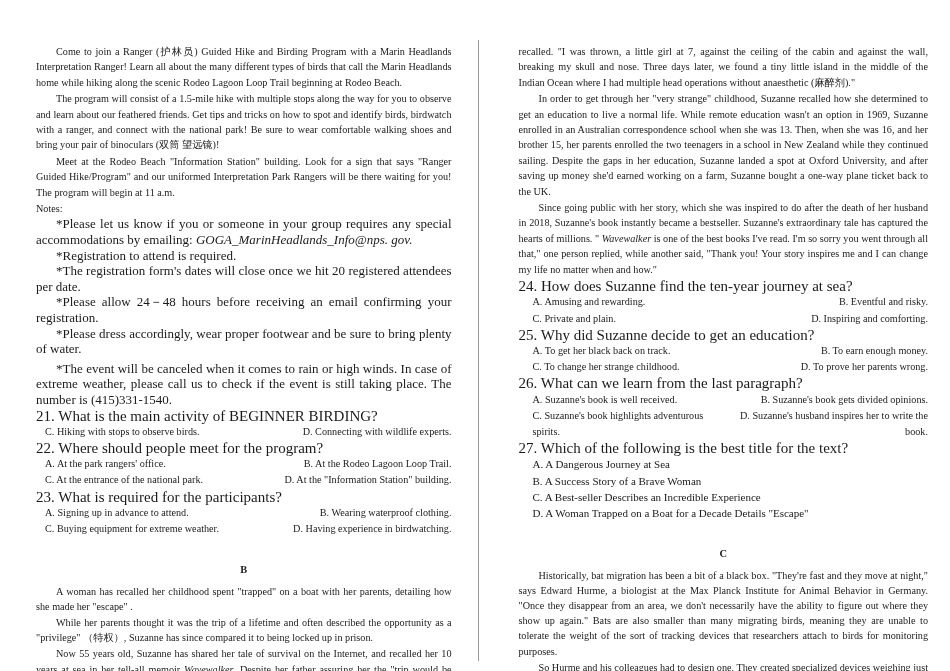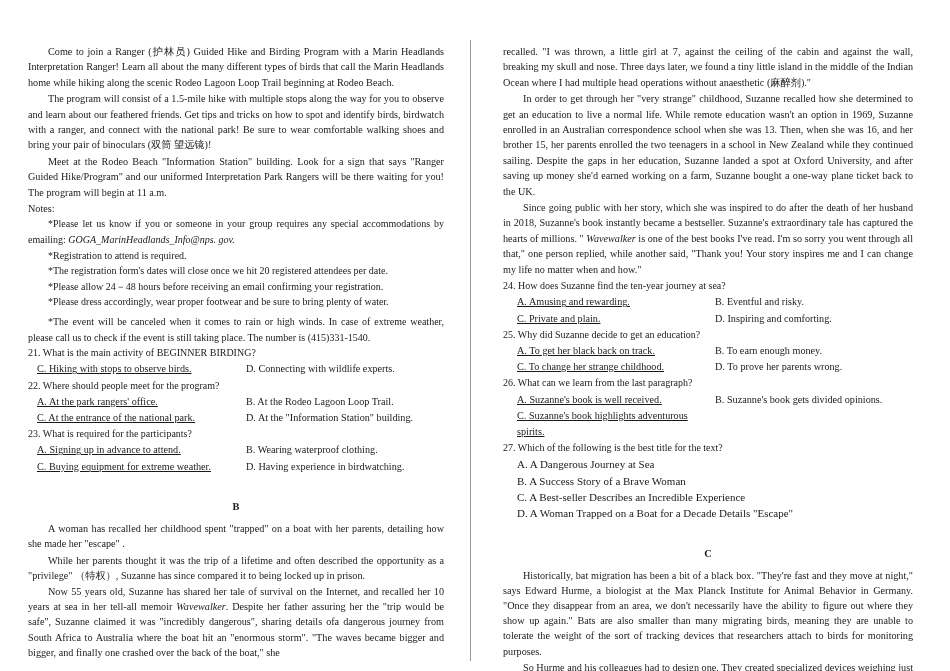--- a/index.html
+++ b/index.html
@@ -24,20 +24,21 @@
   }
   #columns {
     display: flex;
     flex-direction: row;
     align-items: stretch;
     height: 100%;
   }
   .column {
     width: 430px;
     box-sizing: border-box;
+    margin-left: 8px;
   }
   .col-left { padding-right: 14px; }
   .col-right { padding-left: 20px; }
   .col-divider {
     width: 1px;
     background: #9a9a9a;
     margin: -4px 12px 0 12px;
     flex: 0 0 1px;
     align-self: stretch;
   }
@@ -58,41 +59,41 @@
     font-size: 10.4px;
     margin: 0 0 6px 0;
     line-height: 16px;
   }
   .notes-label {
     font-size: 10.2px;
     line-height: 15.4px;
     margin: 0;
   }
   .note-line {
-    font-size: 10px;
+    font-size: 13px;
     line-height: 15.6px;
     margin: 0;
     text-indent: 20px;
     text-align: justify;
   }
   .ital { font-style: italic; }
   .q-stem {
-    font-size: 10px;
+    font-size: 15px;
     line-height: 16.2px;
     margin: 0;
     text-indent: 0;
   }
   .q-opts {
     display: flex;
     flex-direction: row;
     font-size: 10.2px;
     line-height: 16.2px;
   }
-  .q-opts .opt-a { width: 218px; padding-left: 9px; box-sizing: border-box; text-decoration: underline; }
-  .q-opts .opt-b { flex: 1; }
+  .q-opts .opt-a { width: 218px; padding-left: 9px; box-sizing: border-box; }
+  .q-opts .opt-b { flex: 1; text-align: right; }
   .q-opts-right .opt-a { width: 212px; padding-left: 14px; box-sizing: border-box; }
   .q-opt-stack {
     font-size: 11px;
     line-height: 16.2px;
     padding-left: 14px;
   }
   .blockgap { height: 9px; }
   .smallgap { height: 4px; }
   .spacer-line { height: 15.4px; }
 </style>
@@ -181,20 +182,21 @@
         <span class="opt-b">D. To prove her parents wrong.</span>
       </div>
 
       <p class="q-stem">26. What can we learn from the last paragraph?</p>
       <div class="q-opts q-opts-right">
         <span class="opt-a">A. Suzanne's book is well received.</span>
         <span class="opt-b">B. Suzanne's book gets divided opinions.</span>
       </div>
       <div class="q-opts q-opts-right">
         <span class="opt-a">C. Suzanne's book highlights adventurous spirits.</span>
+        <span class="opt-b">D. Suzanne's husband inspires her to write the book.</span>
       </div>
 
       <p class="q-stem">27. Which of the following is the best title for the text?</p>
       <div class="q-opt-stack">A. A Dangerous Journey at Sea</div>
       <div class="q-opt-stack">B. A Success Story of a Brave Woman</div>
       <div class="q-opt-stack">C. A Best-seller Describes an Incredible Experience</div>
       <div class="q-opt-stack">D. A Woman Trapped on a Boat for a Decade Details "Escape"</div>
 
       <div class="blockgap"></div>
       <div class="spacer-line"></div>

